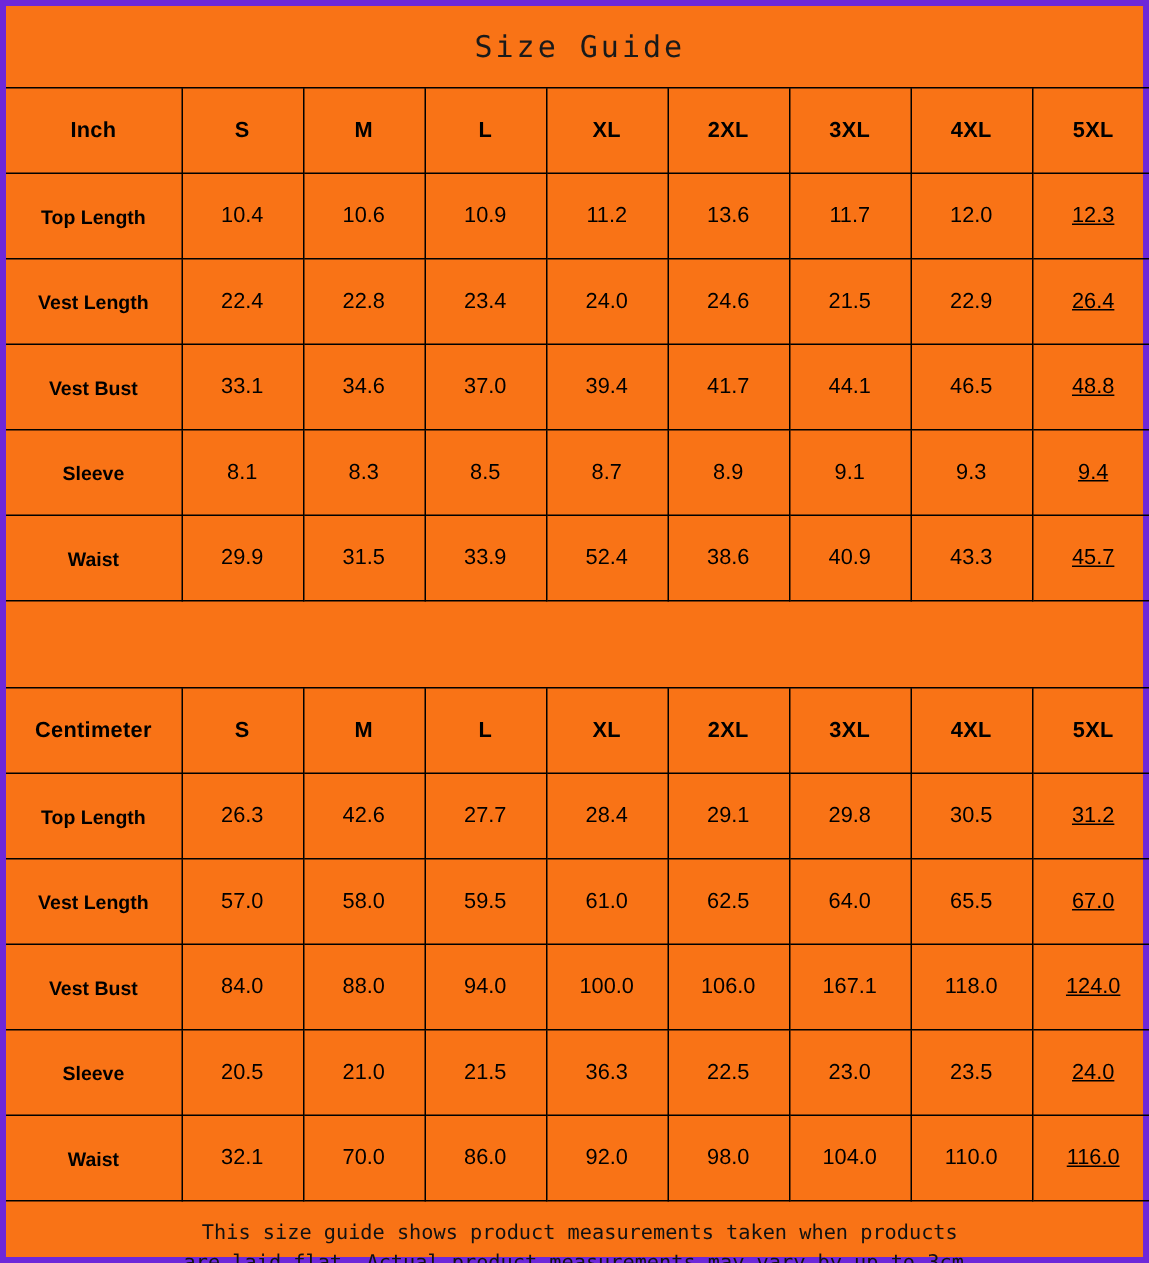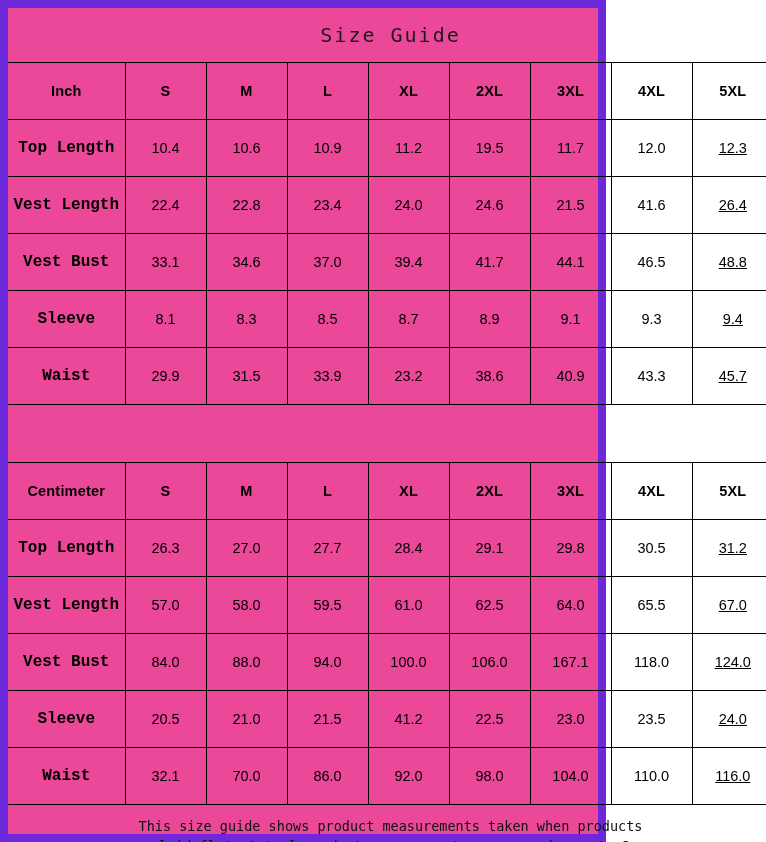--- a/index.html
+++ b/index.html
@@ -9,25 +9,25 @@
   }
   body {
     width: 766px;
     height: 842px;
     font-family: "Liberation Sans", sans-serif;
     color: #000000;
     overflow: hidden;
   }
   #size-guide-frame {
     position: relative;
-    width: 606px;
+    width: 766px;
     height: 842px;
     box-sizing: border-box;
-    border: 8px solid #6d28d9;
-    background: #ec4899;
+    border: 4px solid #6d28d9;
+    background: #f97316;
   }
   table.guide {
     width: 100%;
     height: 100%;
     border-collapse: collapse;
     table-layout: fixed;
   }
   table.guide td {
     border: 1px solid #000000;
     text-align: center;
@@ -67,22 +67,21 @@
   tr.header-row td:last-child  { border-right: none; }
 
   
   tr.data-row td {
     height: 56px;
     font-size: 14.5px;
     font-weight: normal;
   }
   tr.data-row td.row-label {
     font-weight: bold;
-    font-size: 16px;
-    font-family: Liberation Mono, monospace;
+    font-size: 13px;
   }
   tr.data-row td:first-child { border-left: none; }
   tr.data-row td:last-child  { border-right: none; text-decoration: underline; }
 
   
   tr.spacer-row td {
     height: 57px;
     border-left: none;
     border-right: none;
   }
@@ -134,34 +133,34 @@
           <td>3XL</td>
           <td>4XL</td>
           <td>5XL</td>
         </tr>
         <tr class="data-row">
           <td class="row-label">Top Length</td>
           <td>10.4</td>
           <td>10.6</td>
           <td>10.9</td>
           <td>11.2</td>
-          <td>19.5</td>
+          <td>13.6</td>
           <td>11.7</td>
           <td>12.0</td>
           <td>12.3</td>
         </tr>
         <tr class="data-row">
           <td class="row-label">Vest Length</td>
           <td>22.4</td>
           <td>22.8</td>
           <td>23.4</td>
           <td>24.0</td>
           <td>24.6</td>
           <td>21.5</td>
-          <td>41.6</td>
+          <td>22.9</td>
           <td>26.4</td>
         </tr>
         <tr class="data-row">
           <td class="row-label">Vest Bust</td>
           <td>33.1</td>
           <td>34.6</td>
           <td>37.0</td>
           <td>39.4</td>
           <td>41.7</td>
           <td>44.1</td>
@@ -177,21 +176,21 @@
           <td>8.9</td>
           <td>9.1</td>
           <td>9.3</td>
           <td>9.4</td>
         </tr>
         <tr class="data-row">
           <td class="row-label">Waist</td>
           <td>29.9</td>
           <td>31.5</td>
           <td>33.9</td>
-          <td>23.2</td>
+          <td>52.4</td>
           <td>38.6</td>
           <td>40.9</td>
           <td>43.3</td>
           <td>45.7</td>
         </tr>
         <tr class="spacer-row">
           <td colspan="9"></td>
         </tr>
         <tr class="header-row">
           <td class="unit-cell">Centimeter</td>
@@ -200,21 +199,21 @@
           <td>L</td>
           <td>XL</td>
           <td>2XL</td>
           <td>3XL</td>
           <td>4XL</td>
           <td>5XL</td>
         </tr>
         <tr class="data-row">
           <td class="row-label">Top Length</td>
           <td>26.3</td>
-          <td>27.0</td>
+          <td>42.6</td>
           <td>27.7</td>
           <td>28.4</td>
           <td>29.1</td>
           <td>29.8</td>
           <td>30.5</td>
           <td>31.2</td>
         </tr>
         <tr class="data-row">
           <td class="row-label">Vest Length</td>
           <td>57.0</td>
@@ -235,21 +234,21 @@
           <td>106.0</td>
           <td>167.1</td>
           <td>118.0</td>
           <td>124.0</td>
         </tr>
         <tr class="data-row">
           <td class="row-label">Sleeve</td>
           <td>20.5</td>
           <td>21.0</td>
           <td>21.5</td>
-          <td>41.2</td>
+          <td>36.3</td>
           <td>22.5</td>
           <td>23.0</td>
           <td>23.5</td>
           <td>24.0</td>
         </tr>
         <tr class="data-row">
           <td class="row-label">Waist</td>
           <td>32.1</td>
           <td>70.0</td>
           <td>86.0</td>

